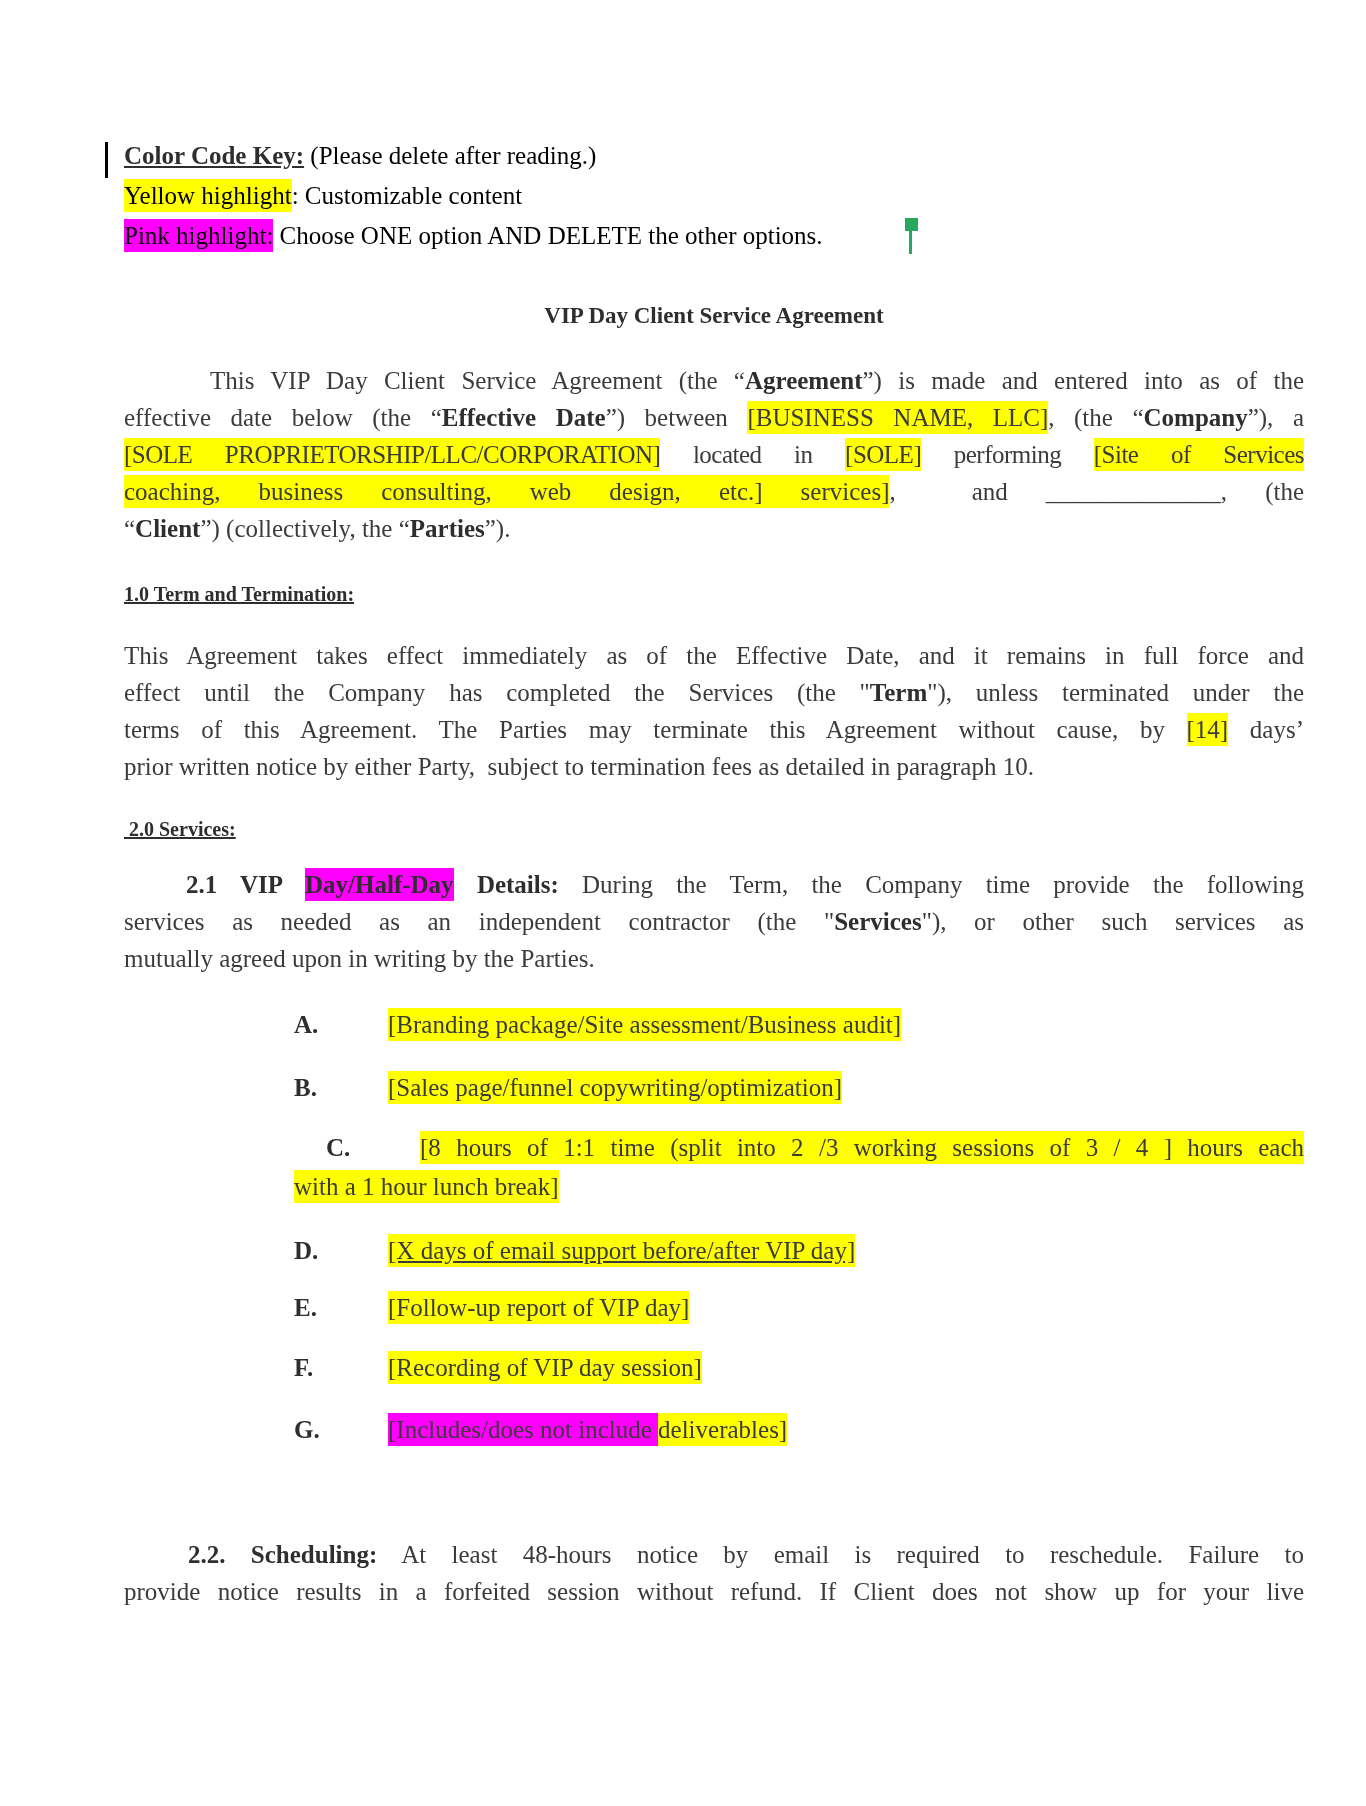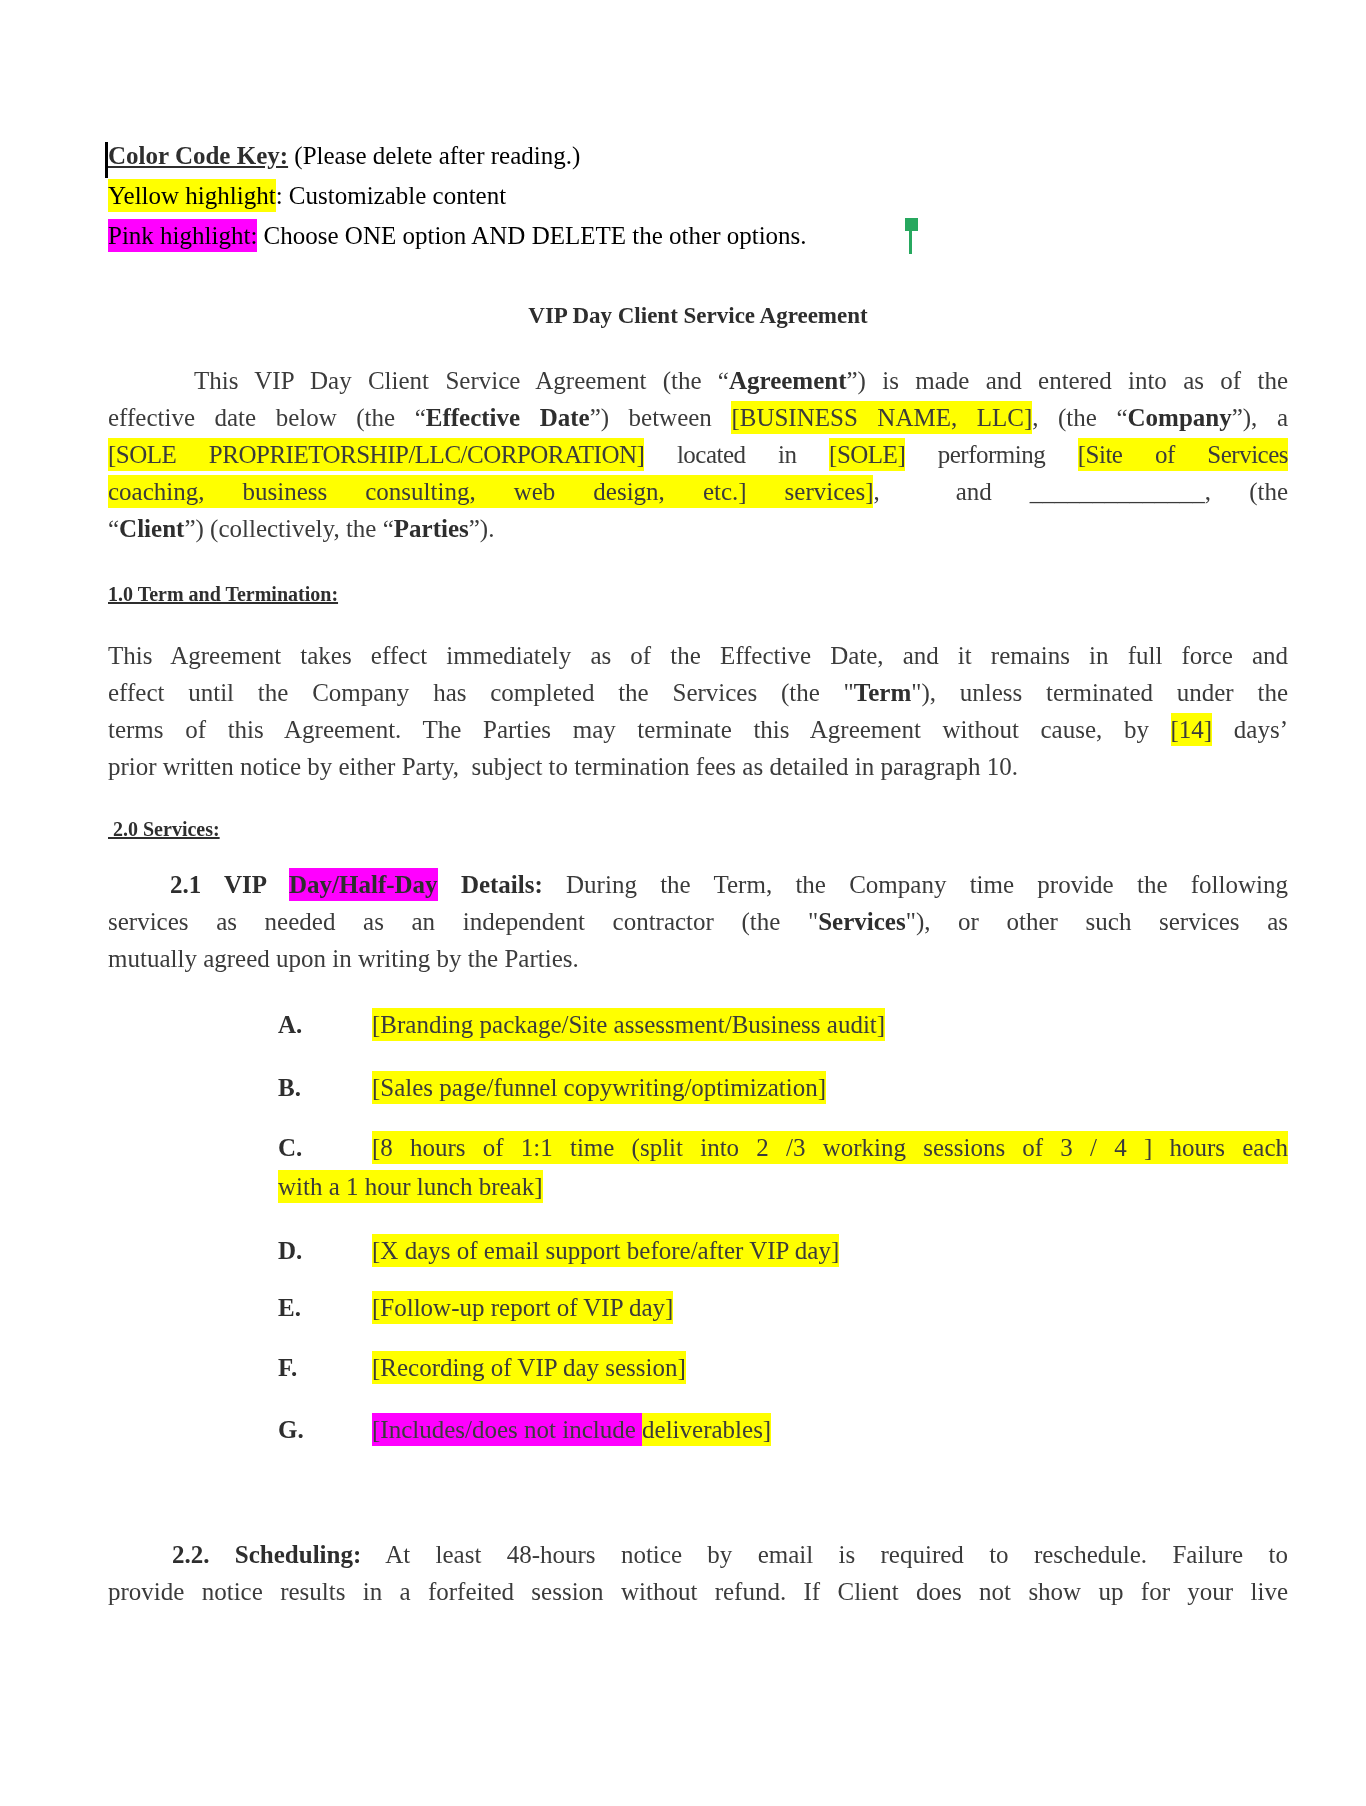--- a/index.html
+++ b/index.html
@@ -1,19 +1,19 @@
 <!DOCTYPE html>
 <html style="--y: #ffff00; --m: #ff00ff; --g: #27a85f;"><head>
 <meta charset="utf-8">
 <style>
   html,body{margin:0;padding:0;background:#ffffff;}
   .page{position:relative;width:1366px;height:1806px;background:#ffffff;overflow:hidden;
         font-family:"Liberation Serif","DejaVu Serif",serif;color:#3b3b3b;}
   .content{position:absolute;left:108px;top:0;width:1180px;height:1806px;}
-  .blk{position:absolute;left:0;width:100%;}
+  .blk{position:absolute;left:16px;width:100%;}
   
   .key{font-size:25px;line-height:40px;color:#000;}
   .key .ln{text-align:left;text-align-last:left;}
   
   .title{font-size:23px;line-height:40px;font-weight:bold;text-align:center;color:#2e2e2e;}
   
   .jp{font-size:25px;line-height:37px;}
   .ln{text-align:justify;text-align-last:justify;}
   .ln.last{text-align-last:left;}
   
@@ -85,25 +85,25 @@
       </div>
 
     <div class="blk" style="top:0;height:0">
         <div class="li" style="top: 1005px;">
           <div class="iln" style="text-align-last: left;"><span class="lbl">A.</span><span class="y">[Branding package/Site assessment/Business audit]</span></div>
         </div>
         <div class="li" style="top: 1068px;">
           <div class="iln" style="text-align-last: left;"><span class="lbl">B.</span><span class="y">[Sales page/funnel copywriting/optimization]</span></div>
         </div>
         <div class="li" style="top: 1128px;">
-          <div class="iln" style="text-align-last: justify;"><span class="lbl">C.</span><span class="y">[8 hours of 1:1 time (split into 2 /3 working sessions of 3 / 4 ] hours each</span></div>
+          <div class="iln" style="text-align-last: justify; margin-left: 32px;"><span class="lbl">C.</span><span class="y">[8 hours of 1:1 time (split into 2 /3 working sessions of 3 / 4 ] hours each</span></div>
           <div class="iln" style="text-align-last: left;"><span class="y">with a 1 hour lunch break]</span></div>
         </div>
         <div class="li" style="top: 1231px;">
-          <div class="iln" style="text-align-last: left;"><span class="lbl">D.</span><span class="y">[X days of email support before/after VIP day]</span></div>
+          <div class="iln" style="text-align-last: left; text-decoration: underline;"><span class="lbl">D.</span><span class="y">[X days of email support before/after VIP day]</span></div>
         </div>
         <div class="li" style="top: 1288px;">
           <div class="iln" style="text-align-last: left;"><span class="lbl">E.</span><span class="y">[Follow-up report of VIP day]</span></div>
         </div>
         <div class="li" style="top: 1348px;">
           <div class="iln" style="text-align-last: left;"><span class="lbl">F.</span><span class="y">[Recording of VIP day session]</span></div>
         </div>
         <div class="li" style="top: 1410px;">
           <div class="iln" style="text-align-last: left;"><span class="lbl">G.</span><span class="m">[Includes/does not include </span><span class="y">deliverables]</span></div>
         </div>

